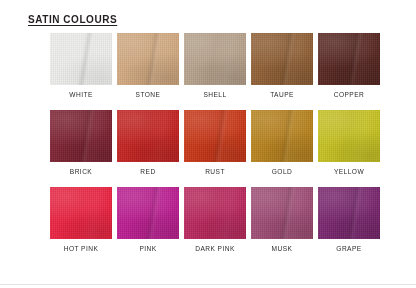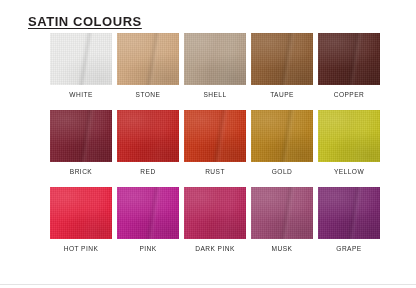--- a/index.html
+++ b/index.html
@@ -23,21 +23,21 @@
     background: #ffffff;
   }
 
   
   .title-wrap {
     position: absolute;
     left: 28px;
     top: 14px;
   }
   .title {
-    font-size: 13px;
+    font-size: 10px;
     font-weight: bold;
     letter-spacing: 0.55px;
     color: #231f20;
     text-decoration: underline;
     text-underline-offset: 2px;
     white-space: nowrap;
     font-family: "Liberation Sans", sans-serif;
   }
 
   

